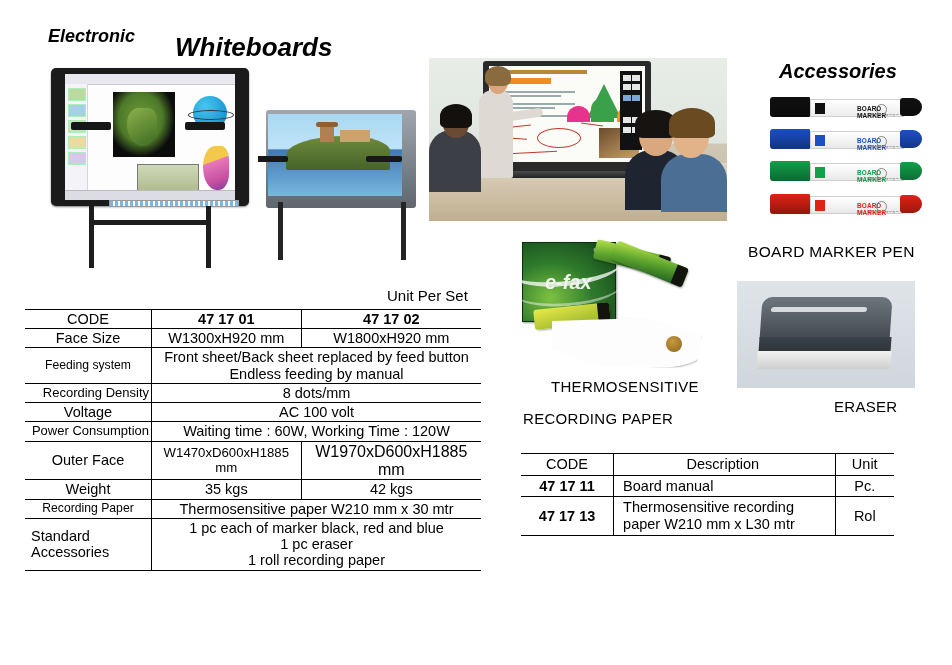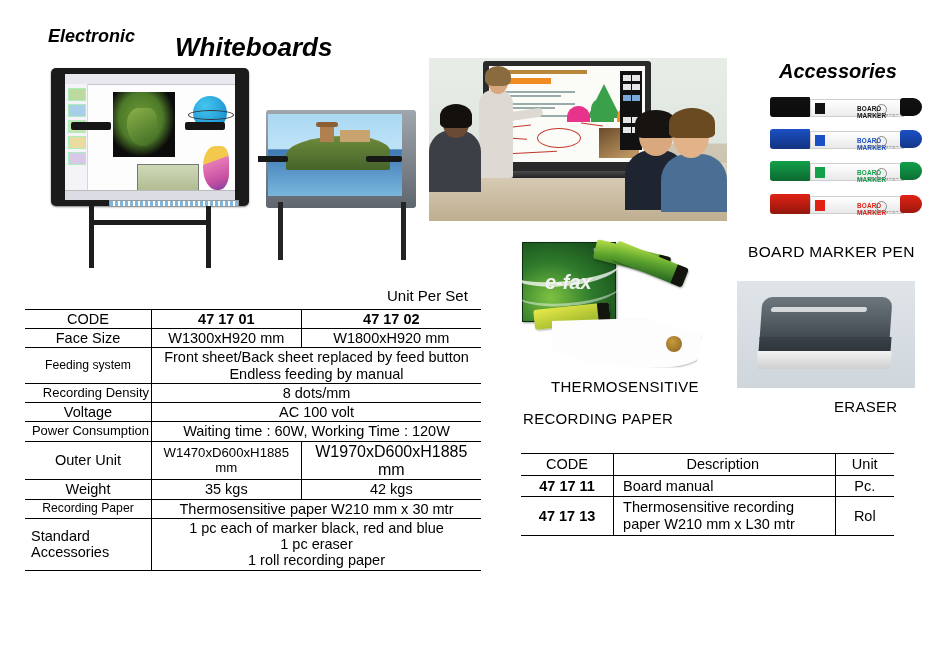--- a/index.html
+++ b/index.html
@@ -417,21 +417,21 @@
       </tr>
       <tr>
         <td class="lbl">Voltage</td>
         <td colspan="2">AC 100 volt</td>
       </tr>
       <tr>
         <td class="lbl xsm">Power Consumption</td>
         <td colspan="2">Waiting time : 60W, Working Time : 120W</td>
       </tr>
       <tr>
-        <td class="lbl">Outer Unit</td>
+        <td class="lbl">Outer Face</td>
         <td style="font-size:13.2px;">W1470xD600xH1885 mm</td>
         <td class="divider" style="font-size:16px;">W1970xD600xH1885 mm</td>
       </tr>
       <tr>
         <td class="lbl">Weight</td>
         <td>35 kgs</td>
         <td class="divider">42 kgs</td>
       </tr>
       <tr>
         <td class="lbl sm">Recording Paper</td>

